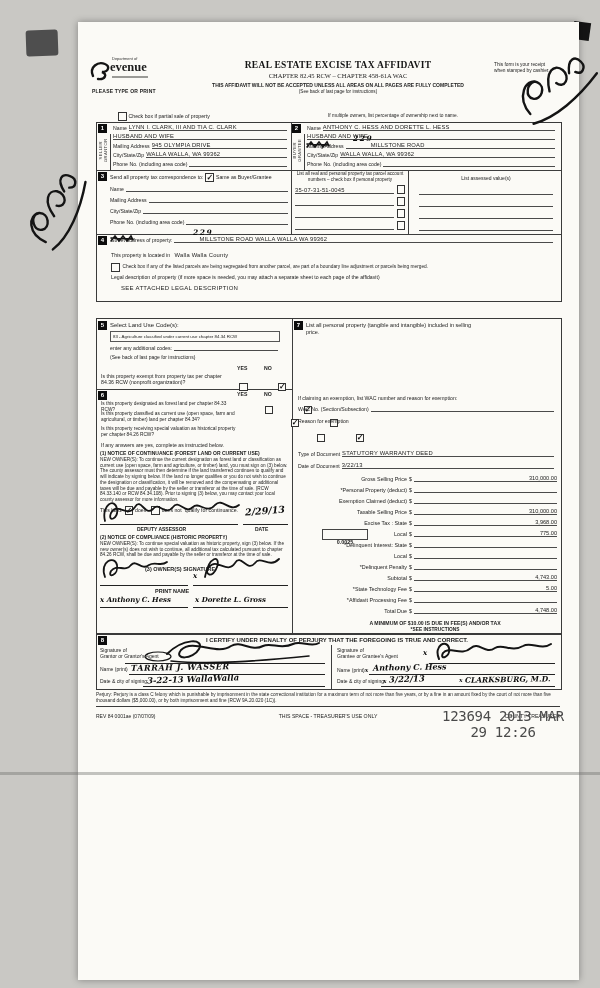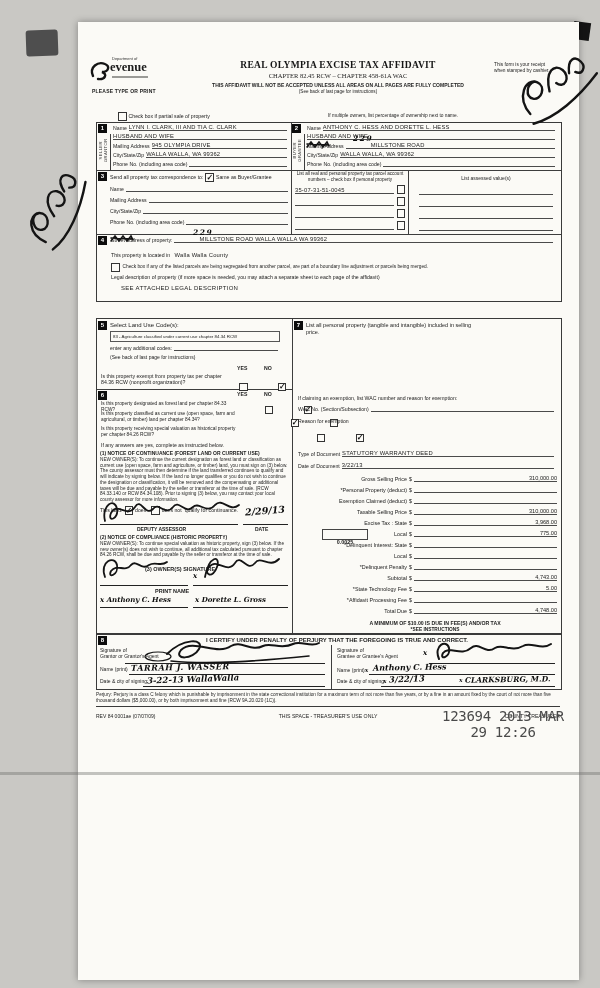--- a/index.html
+++ b/index.html
@@ -47,21 +47,21 @@
   <div class="abs" style="left:10px;top:34px;width:100px;height:30px;">
     <svg class="ink" style="left:0;top:4px;" width="24" height="22" viewBox="0 0 24 22">
       <path d="M5 16 C1 7 10 1 17 4 C22 6 21 12 14 12 C20 14 17 20 10 19" stroke-width="2.4"></path>
     </svg>
     <span class="abs" style="left:24px;top:0;font-size:4px;color:#333;">Department of</span>
     <span class="abs serif b" style="left:22px;top:4px;font-size:12.5px;color:#1b1b1b;">evenue</span>
     <div class="abs" style="left:24px;top:20px;width:36px;height:1.5px;background:#9a9a96;"></div>
   </div>
   <div class="abs t5 b" style="left:14px;top:66px;letter-spacing:.2px;">PLEASE TYPE OR PRINT</div>
 
-  <div class="abs serif b" style="left:110px;top:38px;width:300px;text-align:center;font-size:9.5px;letter-spacing:.3px;color:#151515;">REAL OLYMPIA EXCISE TAX AFFIDAVIT</div>
+  <div class="abs serif b" style="left:110px;top:38px;width:300px;text-align:center;font-size:9.5px;letter-spacing:.3px;color:#151515;">REAL ESTATE EXCISE TAX AFFIDAVIT</div>
   <div class="abs serif" style="left:110px;top:50px;width:300px;text-align:center;font-size:6.5px;">CHAPTER 82.45 RCW – CHAPTER 458-61A WAC</div>
   <div class="abs b" style="left:60px;top:60px;width:400px;text-align:center;font-size:5px;">THIS AFFIDAVIT WILL NOT BE ACCEPTED UNLESS ALL AREAS ON ALL PAGES ARE FULLY COMPLETED</div>
   <div class="abs" style="left:110px;top:67px;width:300px;text-align:center;font-size:4.6px;">(See back of last page for instructions)</div>
 
   <div class="abs t48" style="left:416px;top:40px;width:80px;">This form is your receipt</div>
   <div class="abs t48" style="left:416px;top:46px;width:80px;">when stamped by cashier.</div>
 
   <div class="abs" style="left:40px;top:90px;display:flex;align-items:center;">
     <span class="cb"></span>
     <span class="t52" style="margin-left:2px;">Check box if partial sale of property</span>

